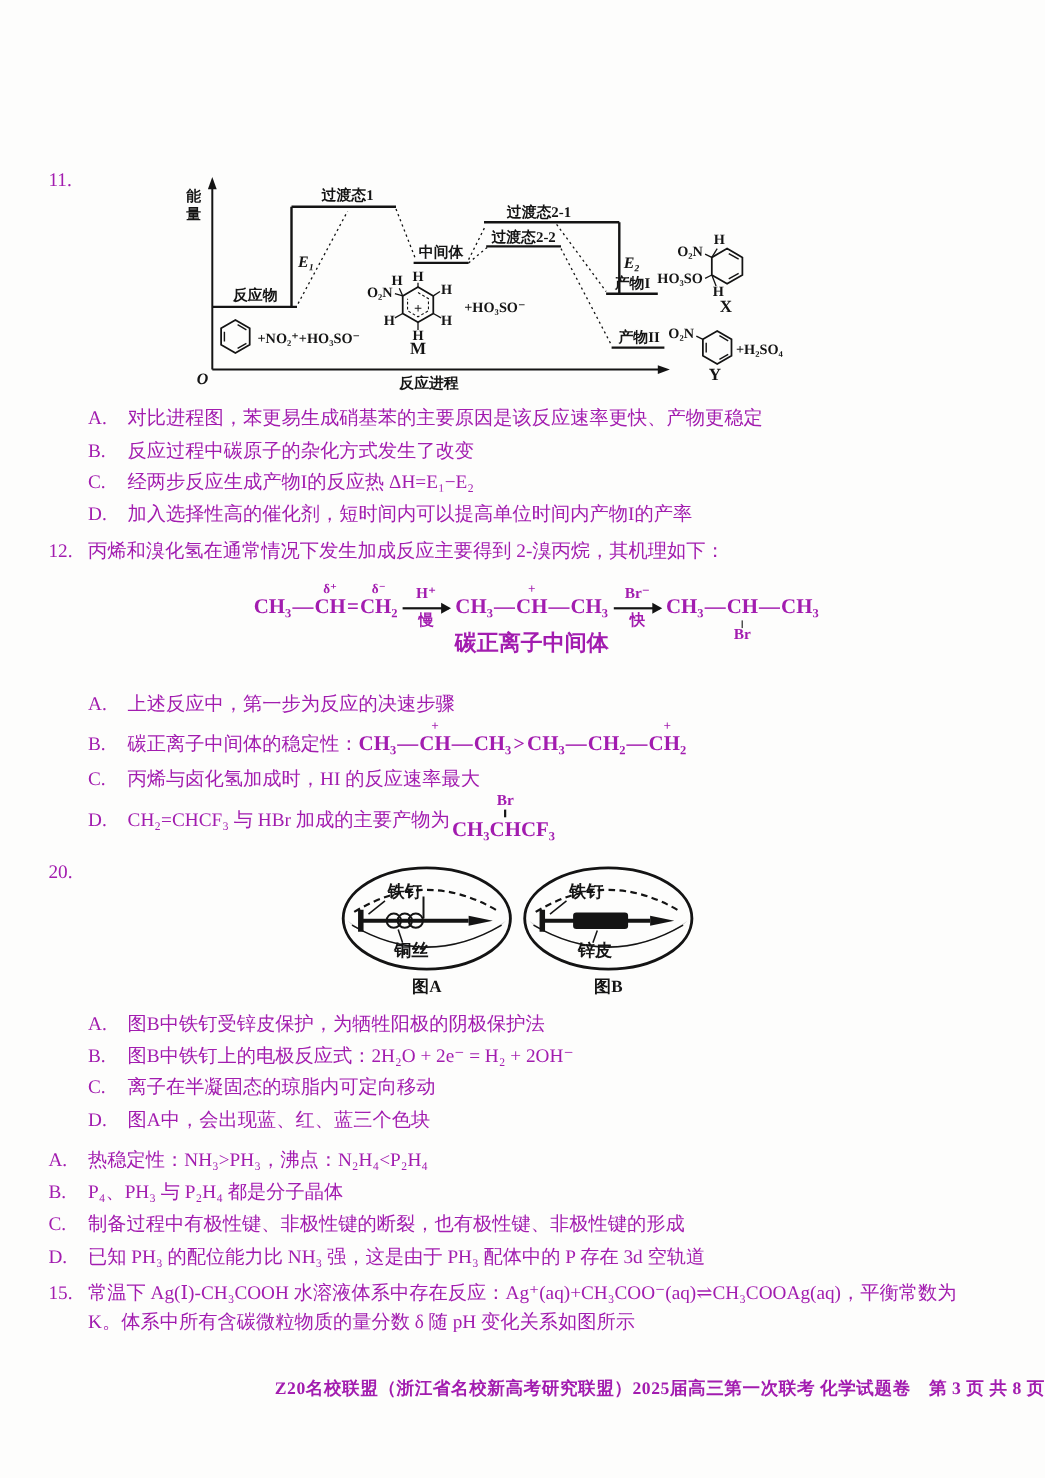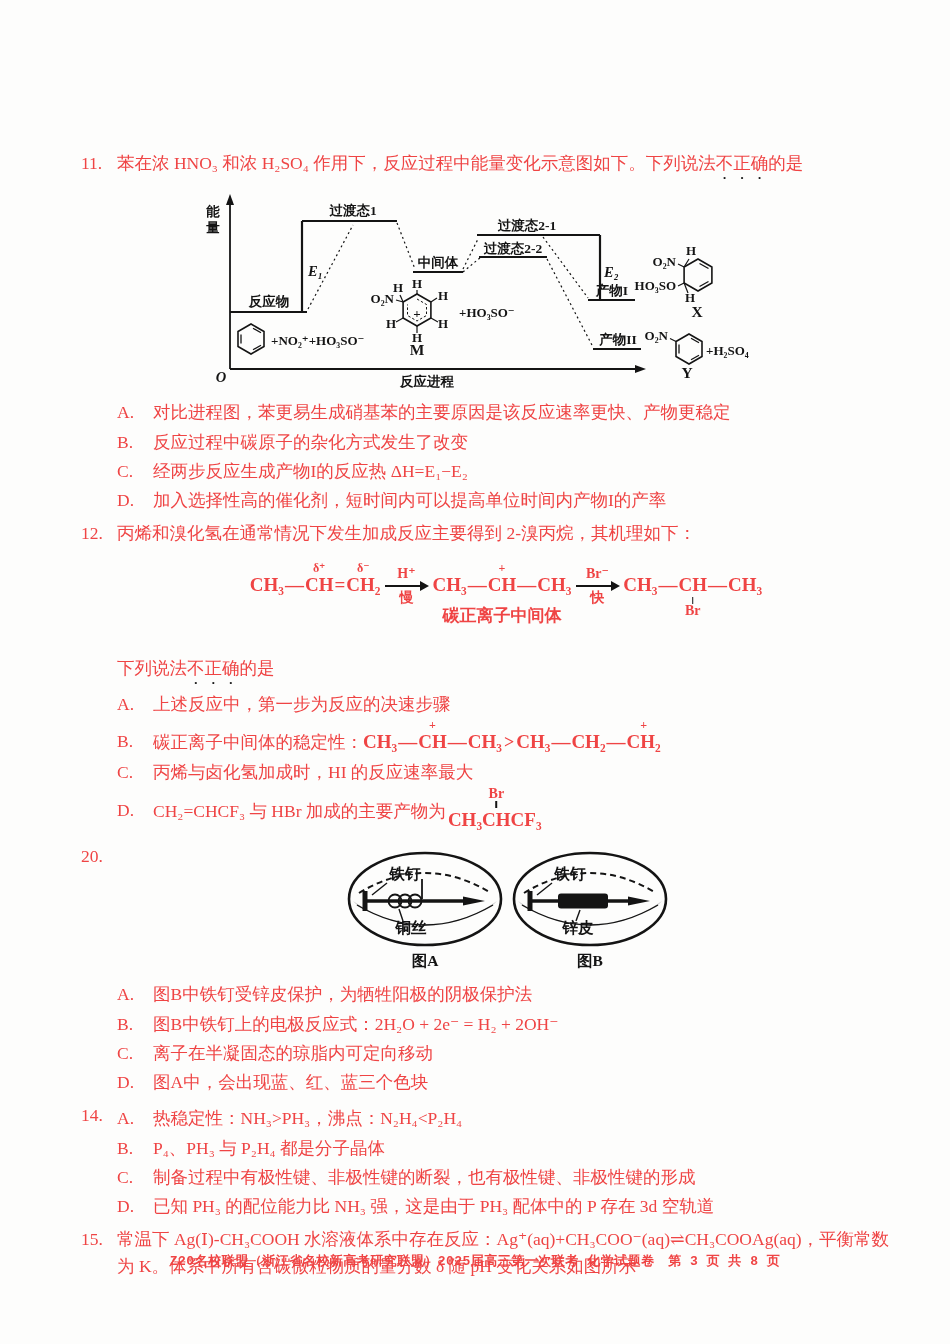--- a/index.html
+++ b/index.html
@@ -1,18 +1,18 @@
 <!DOCTYPE html>
 <html><head>
 <meta charset="utf-8">
 <style>
   html,body{margin:0;padding:0;background:#e8e8e8;}
   .page{position:relative;width:950px;height:1344px;background:#fdfdfc;margin:0 auto;
-        font-family:"Liberation Serif","DejaVu Serif","DejaVu Sans",serif;color:#ef4444;
-        box-sizing:border-box;padding:150px 55px 0 81px;overflow:hidden;}
+        font-family:"Liberation Serif","DejaVu Serif","DejaVu Sans",serif;color:#a21caf;
+        box-sizing:border-box;padding:150px 55px 0 44px;overflow:hidden;}
   .question{display:flex;margin-bottom:4px;font-size:17.5px;line-height:1.5;}
   .q-num{flex:none;width:36px;}
   .q-body{flex:1;min-width:0;}
   .stem{margin:0;}
   .em{ text-emphasis:filled dot #141414; -webkit-text-emphasis:filled dot #141414;
        text-emphasis-position:under right; -webkit-text-emphasis-position:under;}
   .option{display:flex;margin:3px 0;}
   .opt-key{flex:none;width:36px;}
   .opt-body{flex:1;min-width:0;}
   
@@ -28,46 +28,45 @@
   .tk-ba{position:absolute;top:calc(100% - 2px);left:50%;transform:translateX(-50%);
          display:flex;flex-direction:column;align-items:center;font-size:14px;line-height:1;font-weight:bold;}
   .tk-ba::before{content:"";width:1.5px;height:7px;background:#141414;}
   .rxn-arrow{display:inline-flex;flex-direction:column;align-items:center;margin:-5px 5px 0 5px;}
   .ra-top,.ra-bot{font-size:14px;line-height:1.15;font-weight:bold;}
   .ra-shaft{position:relative;width:42px;height:2px;background:#141414;margin:3px 0;}
   .ra-shaft::after{content:"";position:absolute;right:-2px;top:-4px;width:0;height:0;
                    border-left:9px solid #141414;border-top:5px solid transparent;border-bottom:5px solid transparent;}
   .mech{display:flex;align-items:flex-start;justify-content:center;margin:24px 0 26px 0;}
   .mech-mid{display:flex;flex-direction:column;align-items:center;}
-  .mech-mid-label{font-size:17px;font-weight:bold;margin-top:4px;}
+  .mech-mid-label{font-size:20px;font-weight:bold;margin-top:4px;}
   .cmp{font-weight:bold;font-size:18px;padding:0 2px;}
   .roomy-top{margin-top:11px;}
   .shift-down{position:relative;top:9px;margin-left:2px;}
   .pad-bottom{margin-bottom:14px;}
   
   .diagram-wrap{margin:6px 0 2px 58px;}
   .petri-wrap{margin:4px 0 2px 228px;}
   svg text{fill:#141414;}
   .ll{font-size:13.5px;font-weight:bold;}
   .sl{font-size:13px;font-weight:bold;}
   .itl{font-size:14.5px;font-weight:bold;font-style:italic;}
   .big{font-size:15.5px;font-weight:bold;}
   
-  .footer{position:absolute;left:0;top:1252px;width:100%;text-align:center;
-          font-size:13px;font-weight:bold;letter-spacing:.5px;font-family:Liberation Mono, monospace;}
+  .footer{position:absolute;left:0;top:1252px;width:100%;text-align:right;
+          font-size:16px;font-weight:bold;letter-spacing:.5px;}
 </style>
 </head>
 <body>
 
 <div class="page">
 
   <div class="question">
     <span class="q-num">11.</span>
     <div class="q-body">
-      <p class="stem"><span>苯在浓 HNO₃ 和浓 H₂SO₄ 作用下，反应过程中能量变化示意图如下。下列说法</span><span class="em">不正确</span><span>的是</span></p>
 
       <div class="diagram-wrap">
         <svg width="580" height="200" viewBox="0 0 580 200">
 
           <line x1="55" y1="180" x2="55" y2="12" stroke="#141414" stroke-width="1.8"></line>
           <polygon points="55,5 51,16 59,16" fill="#141414"></polygon>
           <line x1="55" y1="180" x2="462" y2="180" stroke="#141414" stroke-width="1.8"></line>
           <polygon points="471,180 460,176 460,184" fill="#141414"></polygon>
           <text x="38" y="27" text-anchor="middle" class="ll">能</text>
           <text x="38" y="43" text-anchor="middle" class="ll">量</text>
@@ -211,21 +210,20 @@
         </span>
         <span class="formula">
             <span class="tok"><span class="tk-main">CH₃</span></span>
             <span class="tok bond"><span class="tk-main">—</span></span>
             <span class="tok"><span class="tk-main">CH</span><span class="tk-ba">Br</span></span>
             <span class="tok bond"><span class="tk-main">—</span></span>
             <span class="tok"><span class="tk-main">CH₃</span></span>
           </span>
       </div>
 
-      <p class="stem"><span>下列说法</span><span class="em">不正确</span><span>的是</span></p>
 
       <div class="option">
           <span class="opt-key">A.</span>
           <div class="opt-body">上述反应中，第一步为反应的决速步骤</div>
         </div>
       <div class="option roomy-top">
           <span class="opt-key">B.</span>
           <div class="opt-body"><span>碳正离子中间体的稳定性：</span><span class="formula">
               <span class="tok"><span class="tk-main">CH₃</span></span>
               <span class="tok bond"><span class="tk-main">—</span></span>
@@ -312,21 +310,20 @@
           <div class="opt-body">离子在半凝固态的琼脂内可定向移动</div>
         </div>
       <div class="option">
           <span class="opt-key">D.</span>
           <div class="opt-body">图A中，会出现蓝、红、蓝三个色块</div>
         </div>
     </div>
   </div>
 
   <div class="question">
-    <span class="q-num">14.</span>
     <div class="q-body">
       <div class="option">
           <span class="opt-key">A.</span>
           <div class="opt-body">热稳定性：NH₃&gt;PH₃，沸点：N₂H₄&lt;P₂H₄</div>
         </div>
       <div class="option">
           <span class="opt-key">B.</span>
           <div class="opt-body">P₄、PH₃ 与 P₂H₄ 都是分子晶体</div>
         </div>
       <div class="option">

